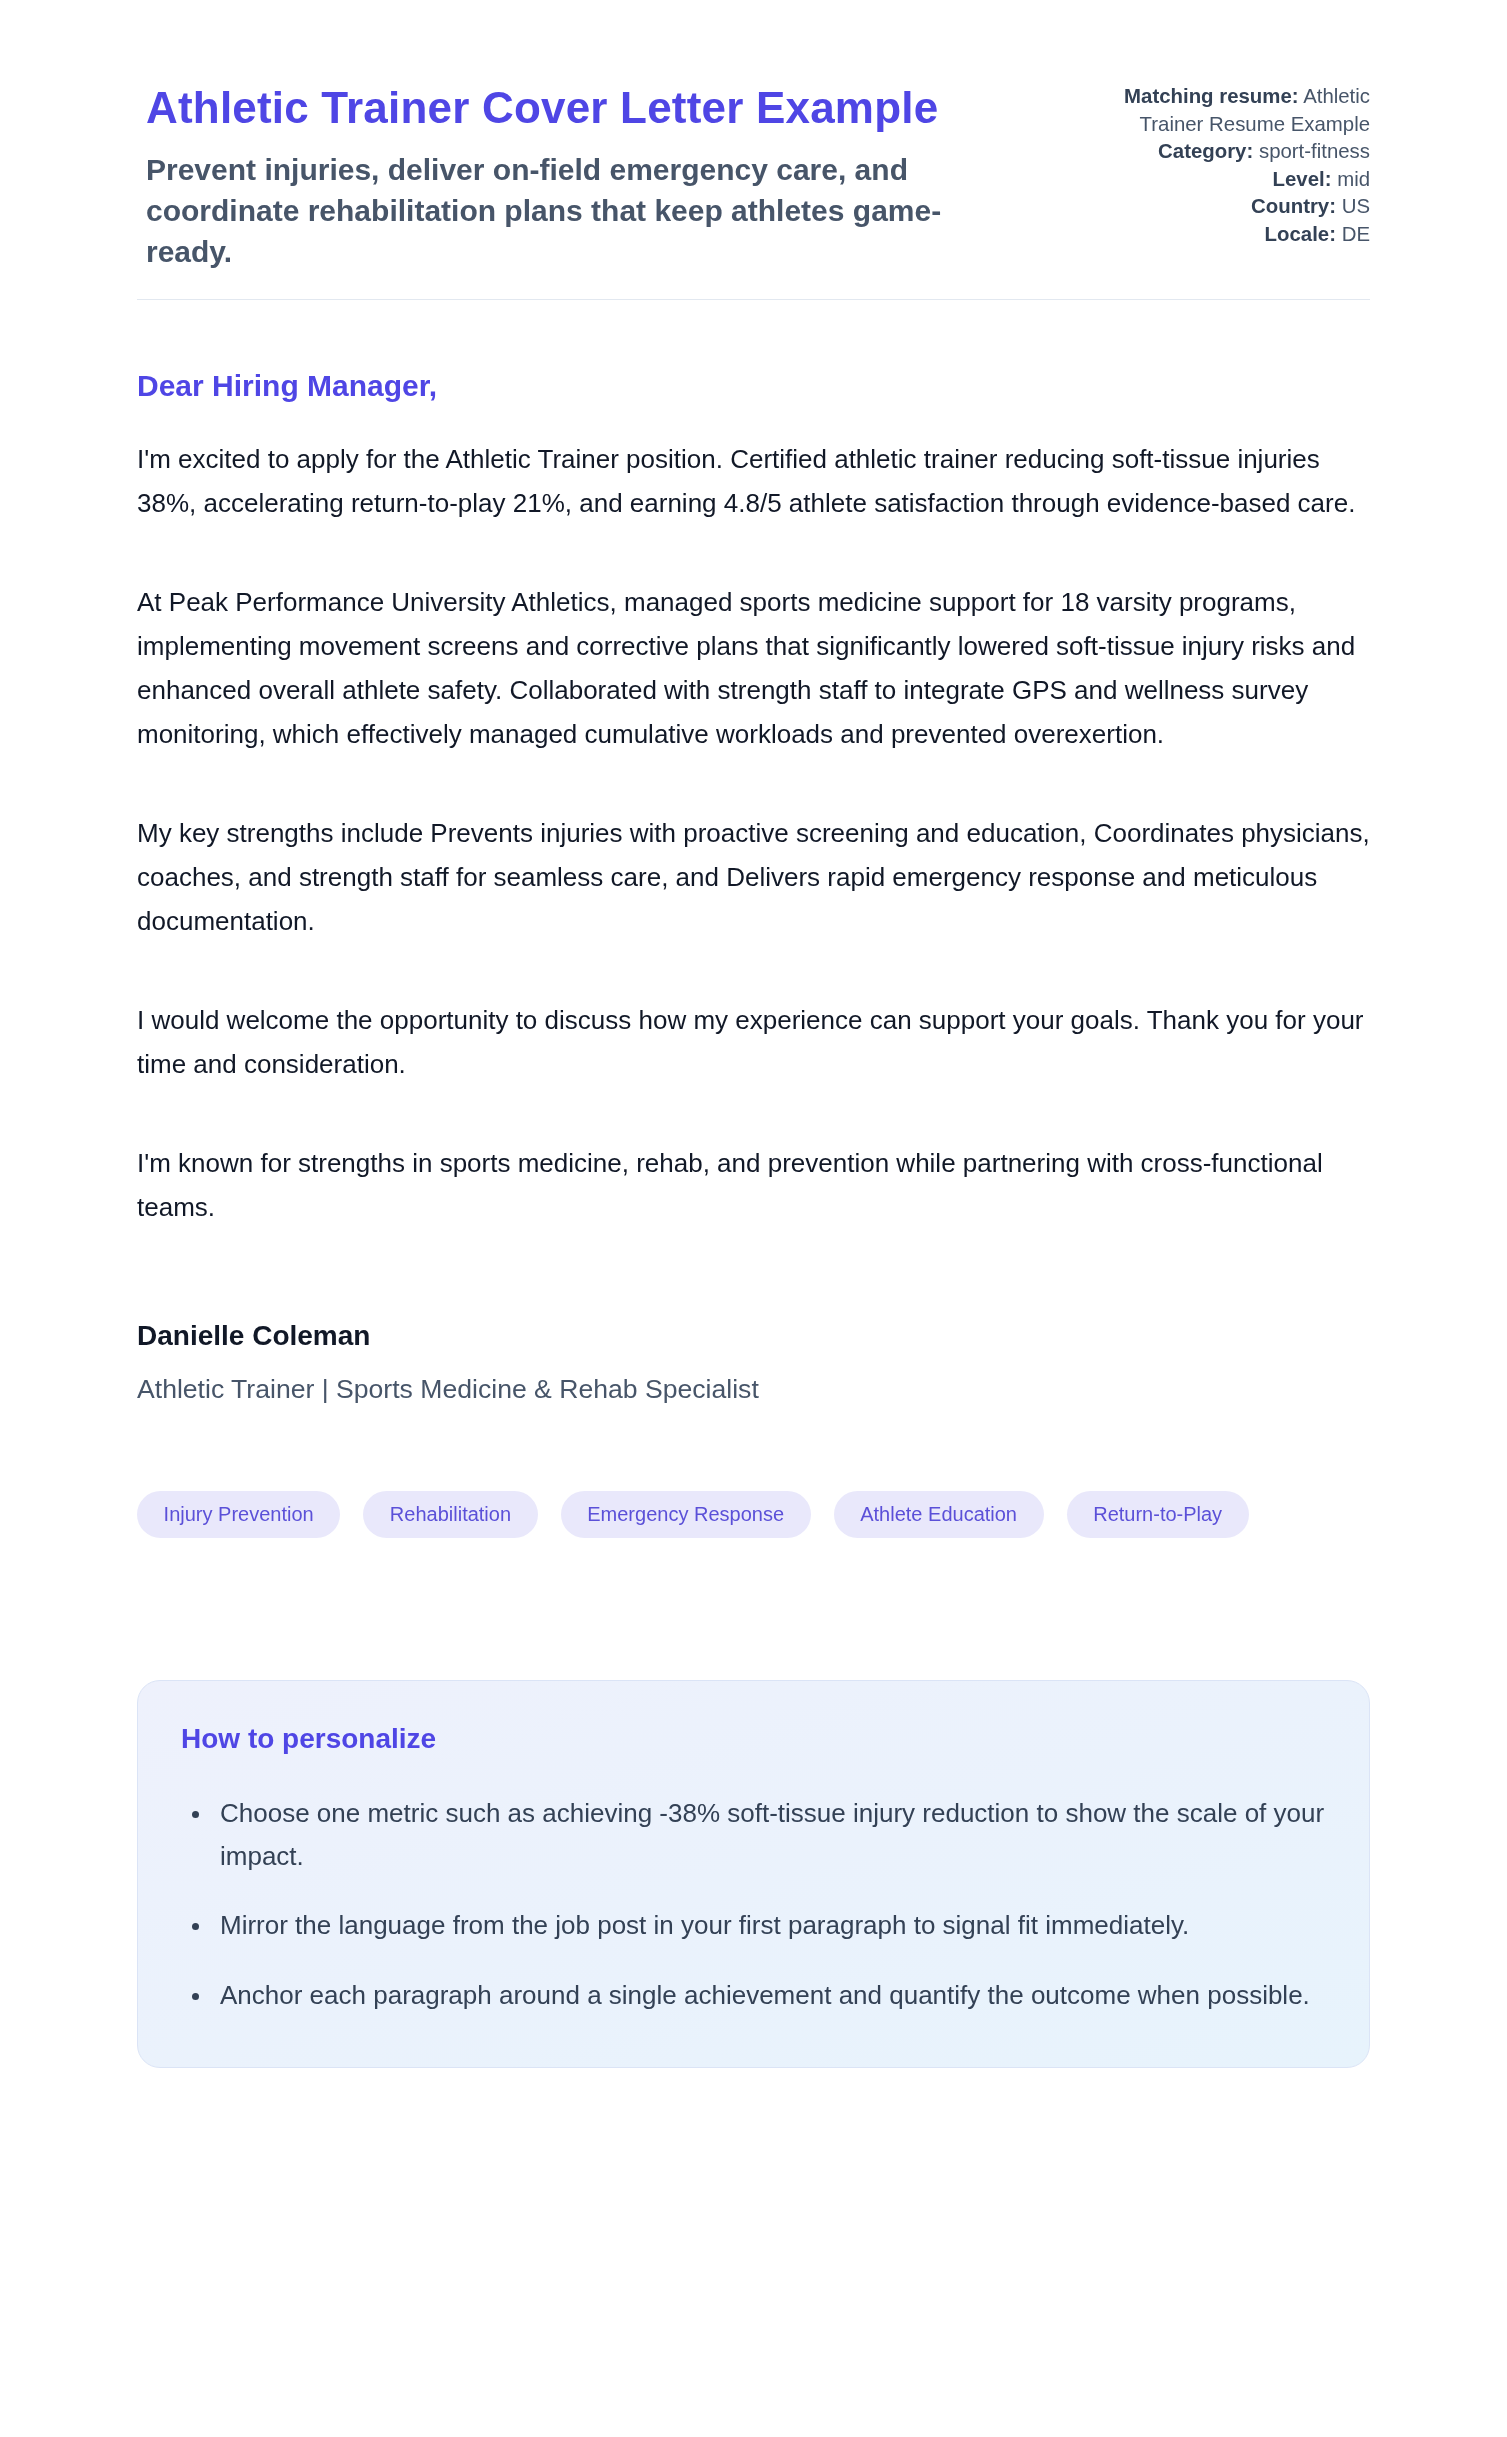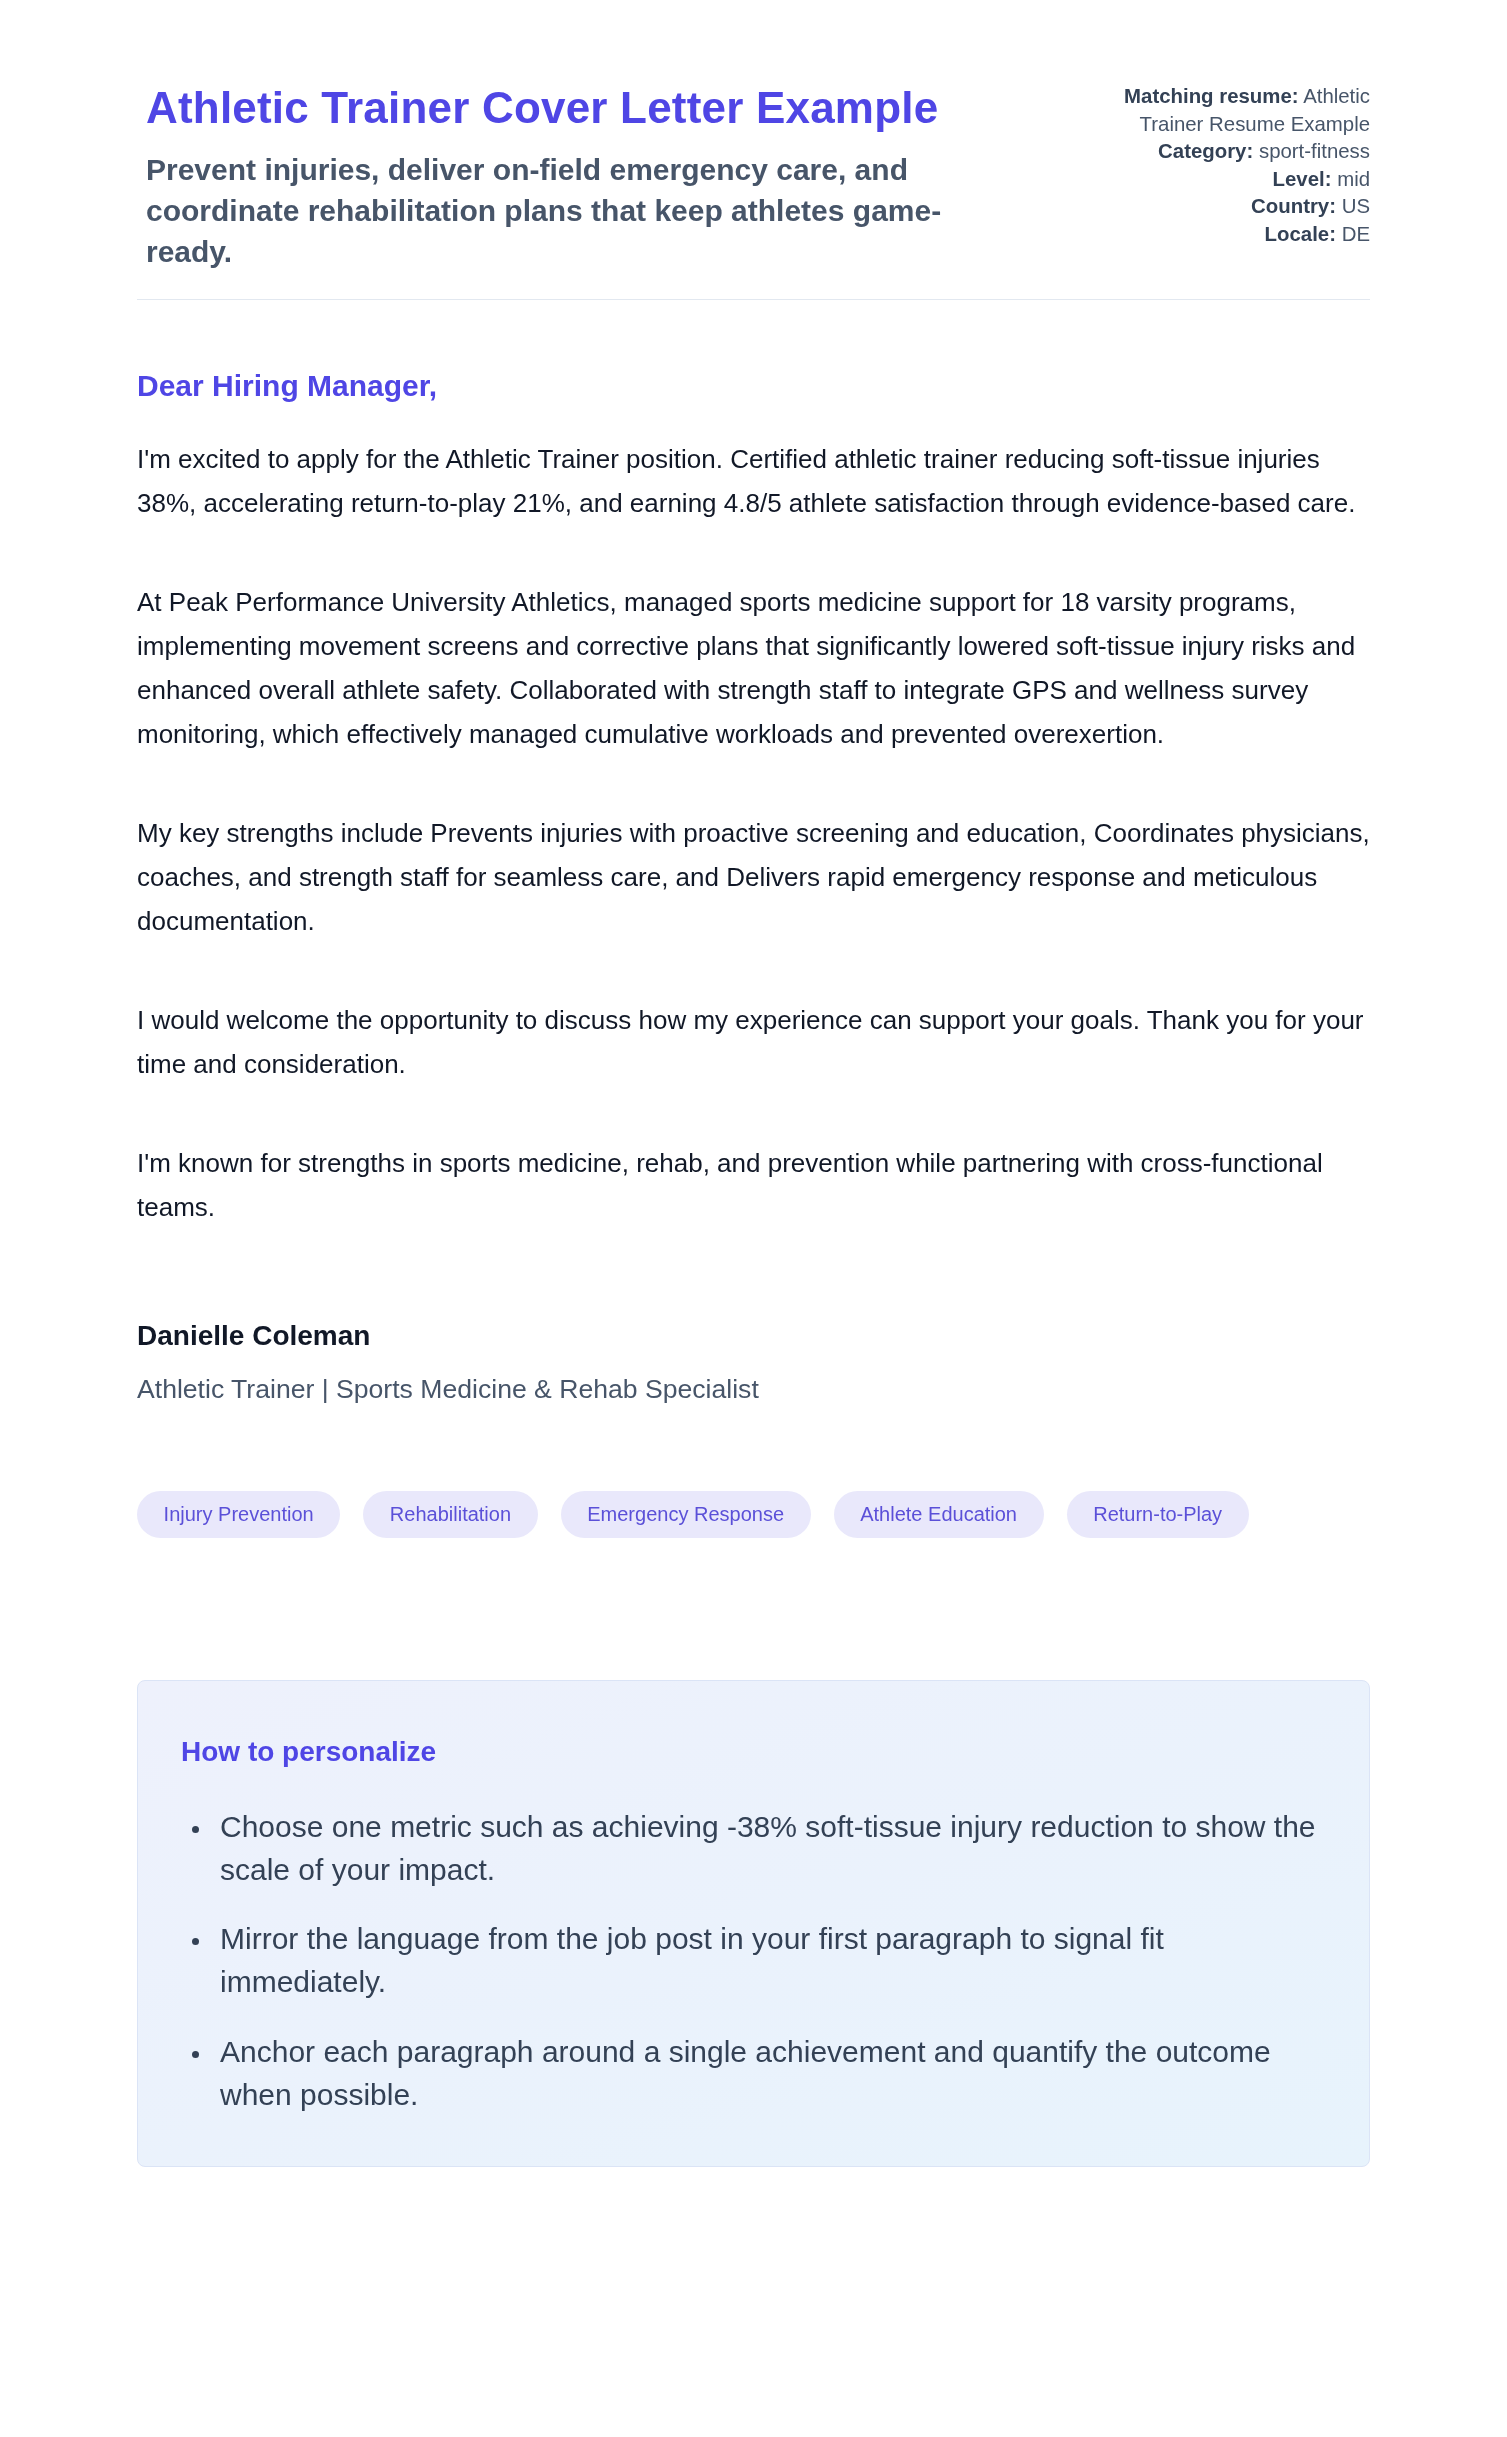--- a/index.html
+++ b/index.html
@@ -110,37 +110,37 @@
     font-size: 20px;
     line-height: 25px;
     padding: 10.6px 26.6px;
     border-radius: 886px;
     white-space: nowrap;
   }
   
   .tip-box {
     margin-top: 142px;
     border: 1.8px solid var(--box-border);
-    border-radius: 8px;
+    border-radius: 23px;
     background: linear-gradient(to bottom right, var(--box-grad-a), var(--box-grad-b));
-    padding: 52px 43px 50px;
+    padding: 39px 43px 50px;
   }
   .tip-heading {
     margin: 0 0 35px;
     font-size: 28px;
     line-height: 37px;
     font-weight: bold;
     color: var(--accent);
   }
   .tip-list {
     margin: 0;
     padding: 0 0 0 32px;
   }
   .tip-list li {
-    font-size: 30px;
+    font-size: 26px;
     line-height: 43px;
     color: var(--slate-dark);
     margin-bottom: 26.6px;
     padding-left: 7px;
   }
   .tip-list li:last-child { margin-bottom: 0; }
   .tip-list li::marker { color: var(--slate-dark); font-size: 23px; }
 </style>
 </head>
 <body>

